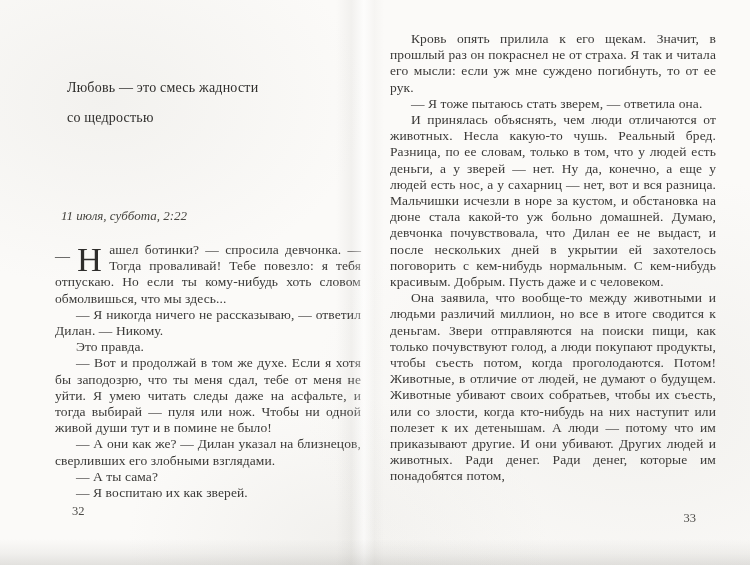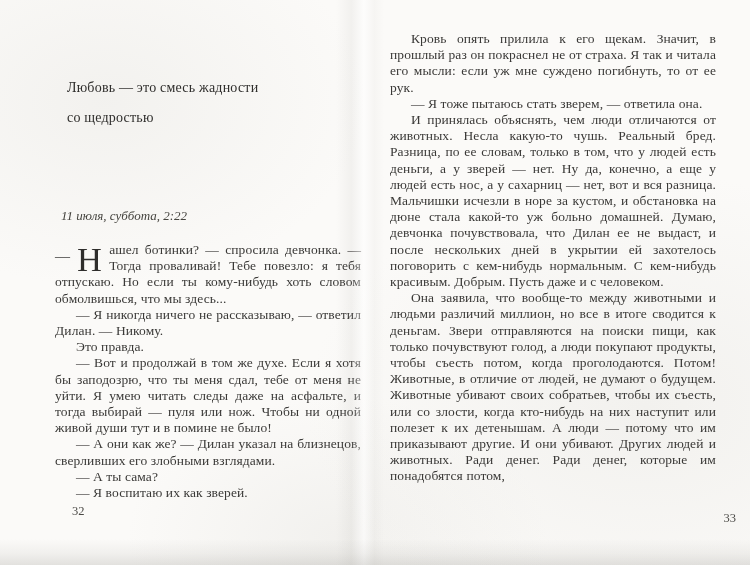--- a/index.html
+++ b/index.html
@@ -33,21 +33,21 @@
   .left-body  { position:absolute; left:55px;  top:242px; width:306px; }
   .right-body { position:absolute; left:390px; top:31px;  width:326px; }
 
   .dropcap-group { float:left; height:31px; display:flex; align-items:center;
     margin:1px 7px 0 0; }
   .dropcap-dash { font-size:15px; margin-right:7px; position:relative; top:-2px; }
   .dropcap { font-size:34.5px; line-height:30px; color:#2e2d2b; }
 
   .page-number { position:absolute; font-size:12.5px; color:#4a4946; }
   .pn-left  { left:72px; top:504px; }
-  .pn-right { left:410px; top:511px; width:326px; text-align:right; }
+  .pn-right { left:370px; top:511px; width:326px; text-align:right; }
 
   .gutter-shadow {
     position:absolute; left:336px; top:0; width:48px; height:565px; pointer-events:none;
     background:linear-gradient(to right,
       rgba(118,116,110,0) 0%, rgba(118,116,110,0.07) 32%,
       rgba(255,255,255,0.55) 58%, rgba(118,116,110,0.04) 80%, rgba(118,116,110,0) 100%);
   }
   .bottom-shadow {
     position:absolute; left:0; bottom:0; width:750px; height:26px; pointer-events:none;
     background:linear-gradient(to bottom,

